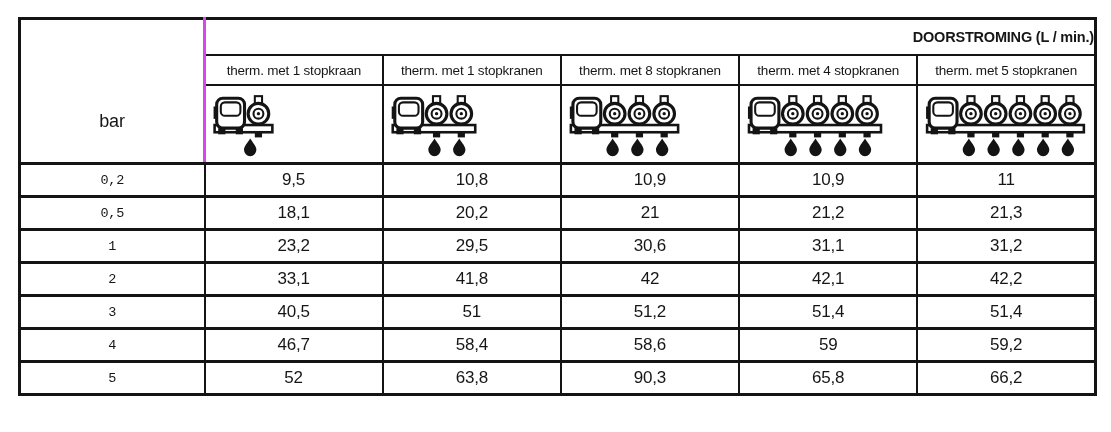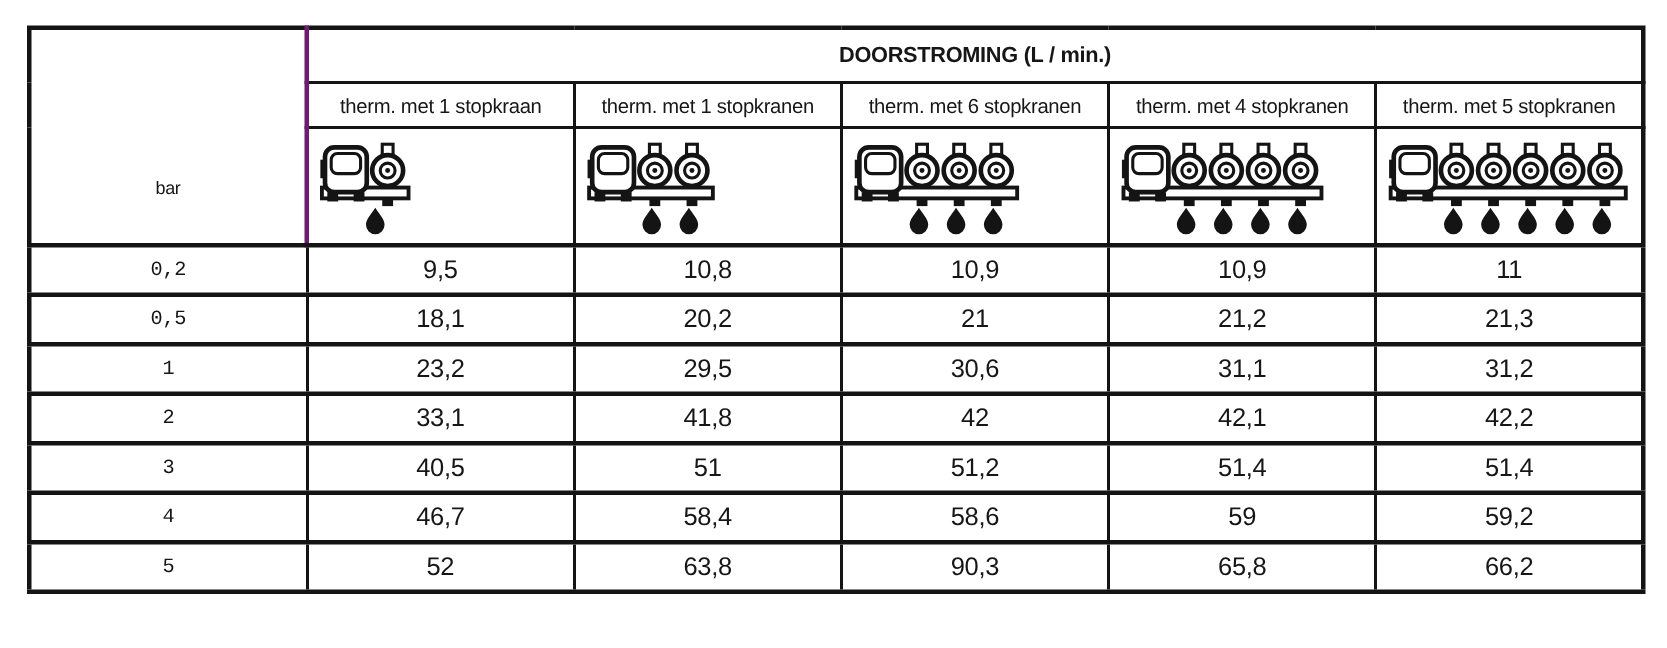--- a/index.html
+++ b/index.html
@@ -34,26 +34,27 @@
     vertical-align: middle;
     padding: 0;
     font-weight: normal;
     letter-spacing: -0.2px;
   }
   tr.title-row th.title {
     height: 34px;
     font-size: 14.5px;
     font-weight: bold;
     border-bottom: 2px solid #141414;
+    text-align: right;
   }
   th.corner {
     vertical-align: bottom;
     padding-bottom: 30px;
-    font-size: 12px;
-    border-right: 3px solid #701a75;
+    font-size: 18px;
+    border-right: 3px solid #d946ef;
   }
   tr.colhead-row th {
     height: 28px;
     font-size: 13.5px;
     border-top: 2px solid #141414;
     border-bottom: 2px solid #141414;
   }
   tr.icon-row td {
     height: 76px;
     text-align: left;
@@ -84,21 +85,21 @@
     <thead>
       <tr class="title-row">
         <th class="corner" rowspan="3">
           <span>bar</span>
         </th>
         <th class="title" colspan="5">DOORSTROMING (L / min.)</th>
       </tr>
       <tr class="colhead-row">
         <th>therm. met 1 stopkraan</th>
         <th>therm. met 1 stopkranen</th>
-        <th>therm. met 6 stopkranen</th>
+        <th>therm. met 8 stopkranen</th>
         <th>therm. met 4 stopkranen</th>
         <th>therm. met 5 stopkranen</th>
       </tr>
       <tr class="icon-row">
         <td>
             <svg width="62" height="66" viewBox="0 0 60 64">
               <rect x="1.5" y="33" width="56" height="7" fill="#fff" stroke="#141414" stroke-width="2.5"></rect>
               <rect x="0.5" y="15" width="5" height="12" fill="#141414"></rect>
               <rect x="3.5" y="7" width="27" height="29" rx="6" fill="#fff" stroke="#141414" stroke-width="3"></rect>
               <rect x="7.5" y="11" width="19" height="13" rx="4" fill="#fff" stroke="#141414" stroke-width="2"></rect>

